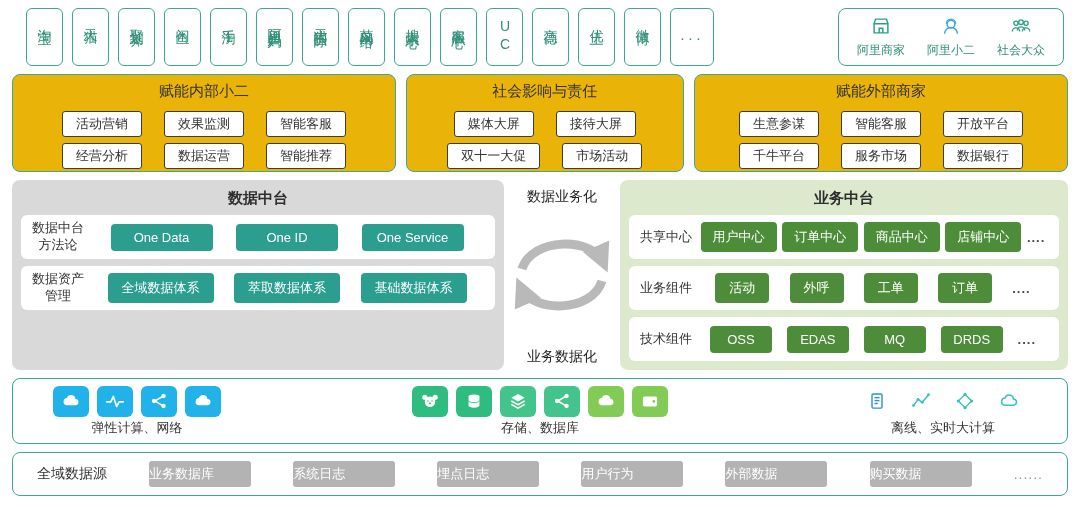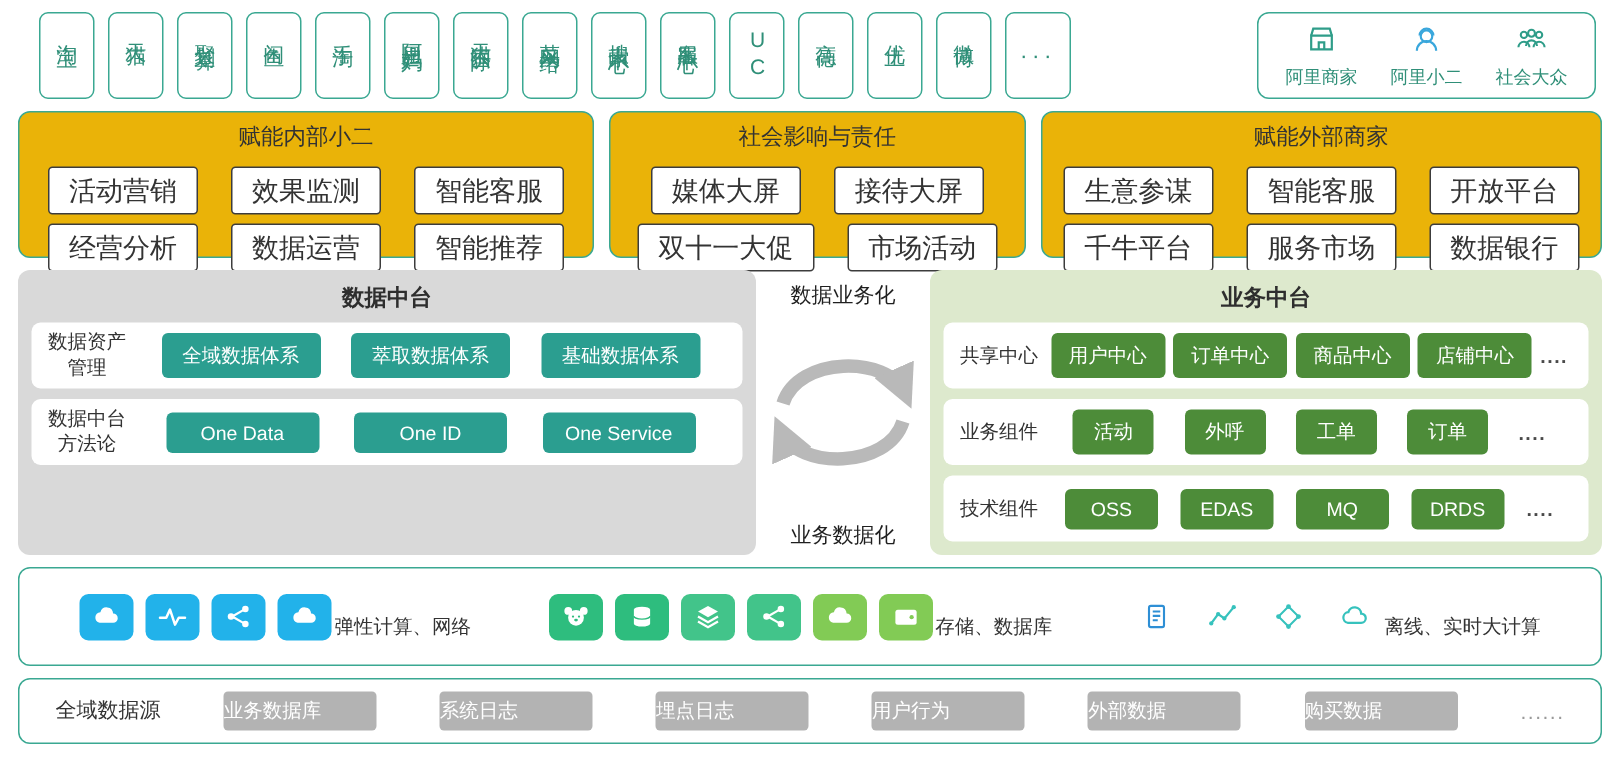--- a/index.html
+++ b/index.html
@@ -24,41 +24,41 @@
   .audience-box{margin-left:auto;border:1.5px solid var(--teal);border-radius:8px;background:#fff;display:flex;align-items:center;gap:22px;padding:5px 18px;flex:none;}
   .aud-item{display:flex;flex-direction:column;align-items:center;gap:1px;}
   .aud-label{font-size:12px;color:var(--tealtext);white-space:nowrap;}
 
   
   .enable-row{position:absolute;top:74px;left:12px;right:12px;height:98px;display:flex;gap:10px;}
   .enable-box{border:1.5px solid var(--teal);border-radius:8px;background:#eab308;padding:7px 8px 4px;display:flex;flex-direction:column;}
   .enable-box.w1{flex:38;} .enable-box.w2{flex:27;} .enable-box.w3{flex:37;}
   .enable-title{text-align:center;font-size:15px;color:#333;margin-bottom:7px;}
   .btn-row{display:flex;justify-content:center;gap:22px;margin:3px 0;}
-  .pill{border:1px solid #3c3c3c;border-radius:3px;background:#fff;color:#333;font-size:18px;padding:3px 13px;text-align:center;min-width:64px;white-space:nowrap;}
+  .pill{border:1px solid #3c3c3c;border-radius:3px;background:#fff;color:#333;font-size:13px;padding:3px 13px;text-align:center;min-width:64px;white-space:nowrap;}
 
   
   .mid-row{position:absolute;top:180px;left:12px;right:12px;height:190px;display:flex;}
   .data-block{width:492px;flex:none;background:var(--graypanel);border-radius:8px;padding:6px 9px;}
   .biz-block{width:448px;flex:none;background:var(--greenpanel);border-radius:8px;padding:6px 9px;}
   .block-title{text-align:center;font-weight:bold;font-size:15px;color:#2e2e2e;margin:3px 0 7px;font-family:Liberation Serif, serif;}
   .platform-row{background:#fff;border-radius:6px;display:flex;align-items:center;padding:6px 8px;margin-bottom:7px;height:44px;}
   .row-label{width:58px;flex:none;text-align:center;font-size:13px;color:#333;line-height:1.3;}
   .chip-wrap{flex:1;display:flex;align-items:center;justify-content:space-evenly;}
   .chip{background:var(--tealchip);color:#fff;font-size:13px;border-radius:4px;padding:6px 4px;text-align:center;white-space:nowrap;}
   .chip.lg{width:106px;} .chip.md{width:102px;} .chip.sm{width:72px;}
   .gchip{background:var(--greenchip);color:#fff;font-size:13px;border-radius:4px;padding:6px 4px;text-align:center;white-space:nowrap;}
   .gchip.lg{width:76px;} .gchip.sm{width:54px;} .gchip.md{width:62px;}
   .more{color:#4a4a4a;font-size:13px;font-weight:bold;letter-spacing:1px;}
   .cycle-zone{flex:1;display:flex;flex-direction:column;align-items:center;justify-content:space-between;padding:8px 2px 4px;}
   .cycle-label{font-size:14px;font-weight:normal;color:#1f1f1f;white-space:nowrap;}
 
   
   .infra-row{position:absolute;top:378px;left:12px;right:12px;height:66px;border:1.5px solid var(--teal);border-radius:8px;background:#fff;display:flex;align-items:center;justify-content:space-between;padding:0 40px;}
-  .infra-group{display:flex;flex-direction:row;align-items:flex-end;gap:2px;}
+  .infra-group{display:flex;flex-direction:column;align-items:center;gap:2px;}
   .icon-strip{display:flex;gap:8px;align-items:center;}
   .tile{width:36px;height:31px;border-radius:6px;display:flex;align-items:center;justify-content:center;flex:none;}
   .tile.blue{background:#22b2ea;}
   .tile.green1{background:#2ebd7e;}
   .tile.green2{background:#42c48a;}
   .tile.lime{background:#82cb55;}
   .tile.plain{background:transparent;}
   .infra-label{font-size:13px;color:#333;}
 
   
@@ -194,33 +194,33 @@
         <div class="pill">数据银行</div>
       </div>
     </div>
   </div>
 
   <div class="mid-row">
 
     <div class="data-block">
       <div class="block-title">数据中台</div>
       <div class="platform-row">
+        <div class="row-label">数据中台方法论</div>
+        <div class="chip-wrap">
+          <div class="chip md">One Data</div>
+          <div class="chip md">One ID</div>
+          <div class="chip md">One Service</div>
+        </div>
+      </div>
+      <div class="platform-row">
         <div class="row-label">数据资产管理</div>
         <div class="chip-wrap">
           <div class="chip lg">全域数据体系</div>
           <div class="chip lg">萃取数据体系</div>
           <div class="chip lg">基础数据体系</div>
-        </div>
-      </div>
-      <div class="platform-row">
-        <div class="row-label">数据中台方法论</div>
-        <div class="chip-wrap">
-          <div class="chip md">One Data</div>
-          <div class="chip md">One ID</div>
-          <div class="chip md">One Service</div>
         </div>
       </div>
     </div>
 
     <div class="cycle-zone">
       <div class="cycle-label">数据业务化</div>
       <span>
         <svg width="104" height="96" viewBox="0 0 104 96">
           <defs>
             <marker id="ah" viewBox="0 0 10 10" refX="6" refY="5" markerWidth="3.2" markerHeight="3.2" orient="auto-start-reverse">

